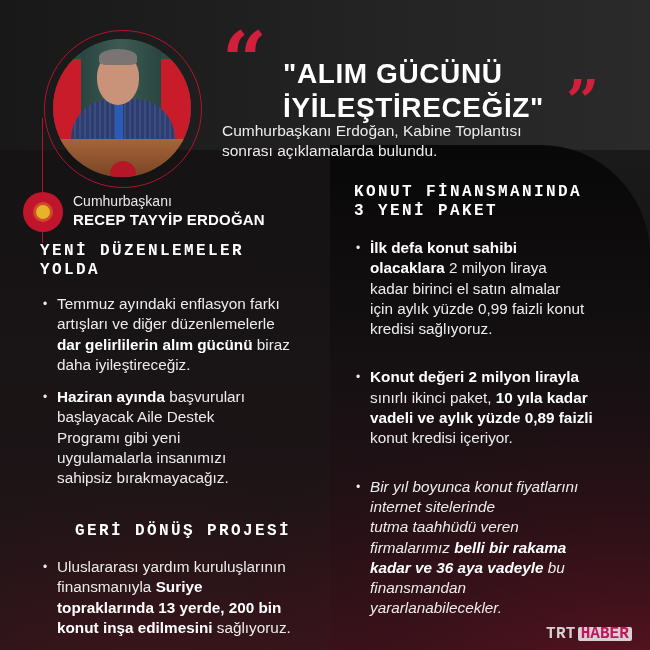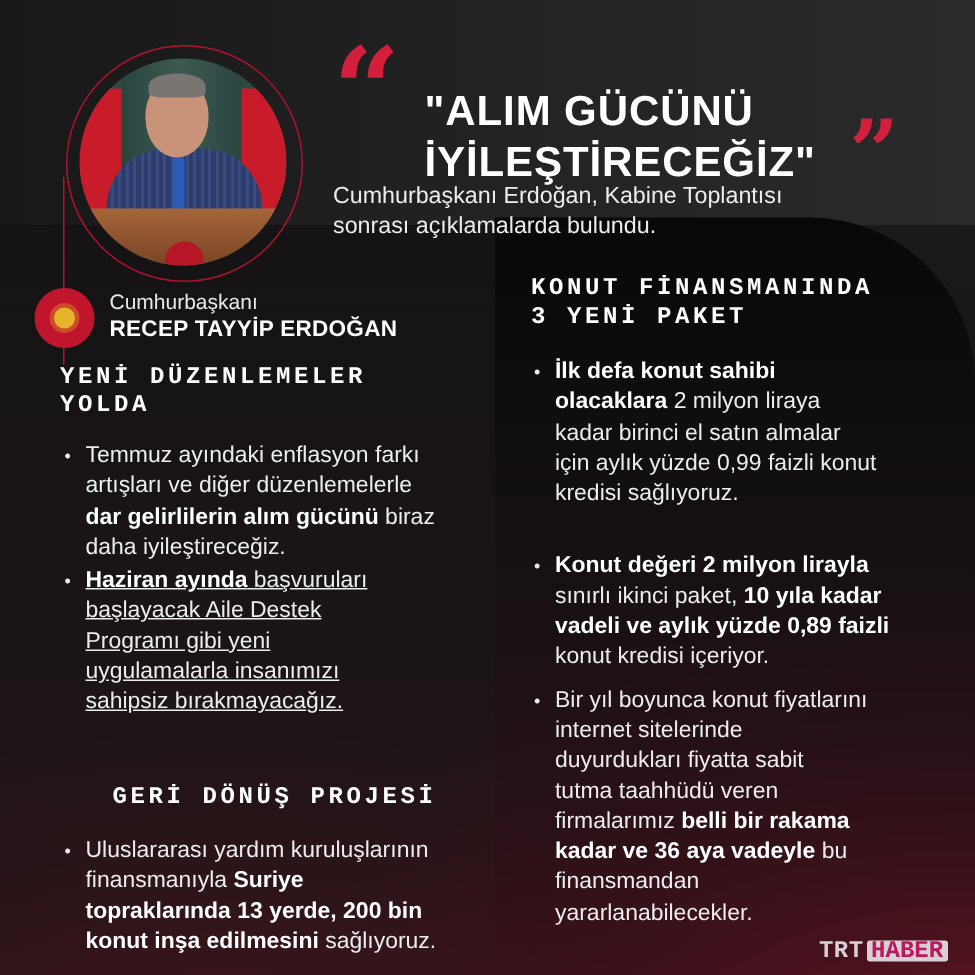--- a/index.html
+++ b/index.html
@@ -132,21 +132,21 @@
   <div>YENİ DÜZENLEMELER</div>
   <div>YOLDA</div>
 </div>
 <div class="bullets" id="left-s0" style="left:43px; top:294px;">
     <div class="bullet">
       <div class="ln"><span>Temmuz ayındaki enflasyon farkı</span></div>
       <div class="ln"><span>artışları ve diğer düzenlemelerle</span></div>
       <div class="ln"><b>dar gelirlilerin alım gücünü</b><span> biraz</span></div>
       <div class="ln"><span>daha iyileştireceğiz.</span></div>
     </div>
-    <div class="bullet" style="margin-top: 2px; text-decoration: underline;">
+    <div class="bullet" style="margin-top: 12px;">
       <div class="ln"><b>Haziran ayında</b><span> başvuruları</span></div>
       <div class="ln"><span>başlayacak Aile Destek</span></div>
       <div class="ln"><span>Programı gibi yeni</span></div>
       <div class="ln"><span>uygulamalarla insanımızı</span></div>
       <div class="ln"><span>sahipsiz bırakmayacağız.</span></div>
     </div>
   </div>
 
 <div class="section-title" style="left:40px; top:522px;margin-left:35px;">
   <div>GERİ DÖNÜŞ PROJESİ</div>
@@ -171,24 +171,23 @@
       <div class="ln"><span>kadar birinci el satın almalar</span></div>
       <div class="ln"><span>için aylık yüzde 0,99 faizli konut</span></div>
       <div class="ln"><span>kredisi sağlıyoruz.</span></div>
     </div>
     <div class="bullet" style="margin-top: 28px;">
       <div class="ln"><b>Konut değeri 2 milyon lirayla</b></div>
       <div class="ln"><span>sınırlı ikinci paket, </span><b>10 yıla kadar</b></div>
       <div class="ln"><b>vadeli ve aylık yüzde 0,89 faizli</b></div>
       <div class="ln"><span>konut kredisi içeriyor.</span></div>
     </div>
-    <div class="bullet" style="margin-top: 8px;">
+    <div class="bullet" style="margin-top: 28px; font-style: italic;">
       <div class="ln"><span>Bir yıl boyunca konut fiyatlarını</span></div>
       <div class="ln"><span>internet sitelerinde</span></div>
-      <div class="ln"><span>duyurdukları fiyatta sabit</span></div>
       <div class="ln"><span>tutma taahhüdü veren</span></div>
       <div class="ln"><span>firmalarımız </span><b>belli bir rakama</b></div>
       <div class="ln"><b>kadar ve 36 aya vadeyle</b><span> bu</span></div>
       <div class="ln"><span>finansmandan</span></div>
       <div class="ln"><span>yararlanabilecekler.</span></div>
     </div>
   </div>
 
 <div class="logo">
   <span class="trt">TRT</span>

